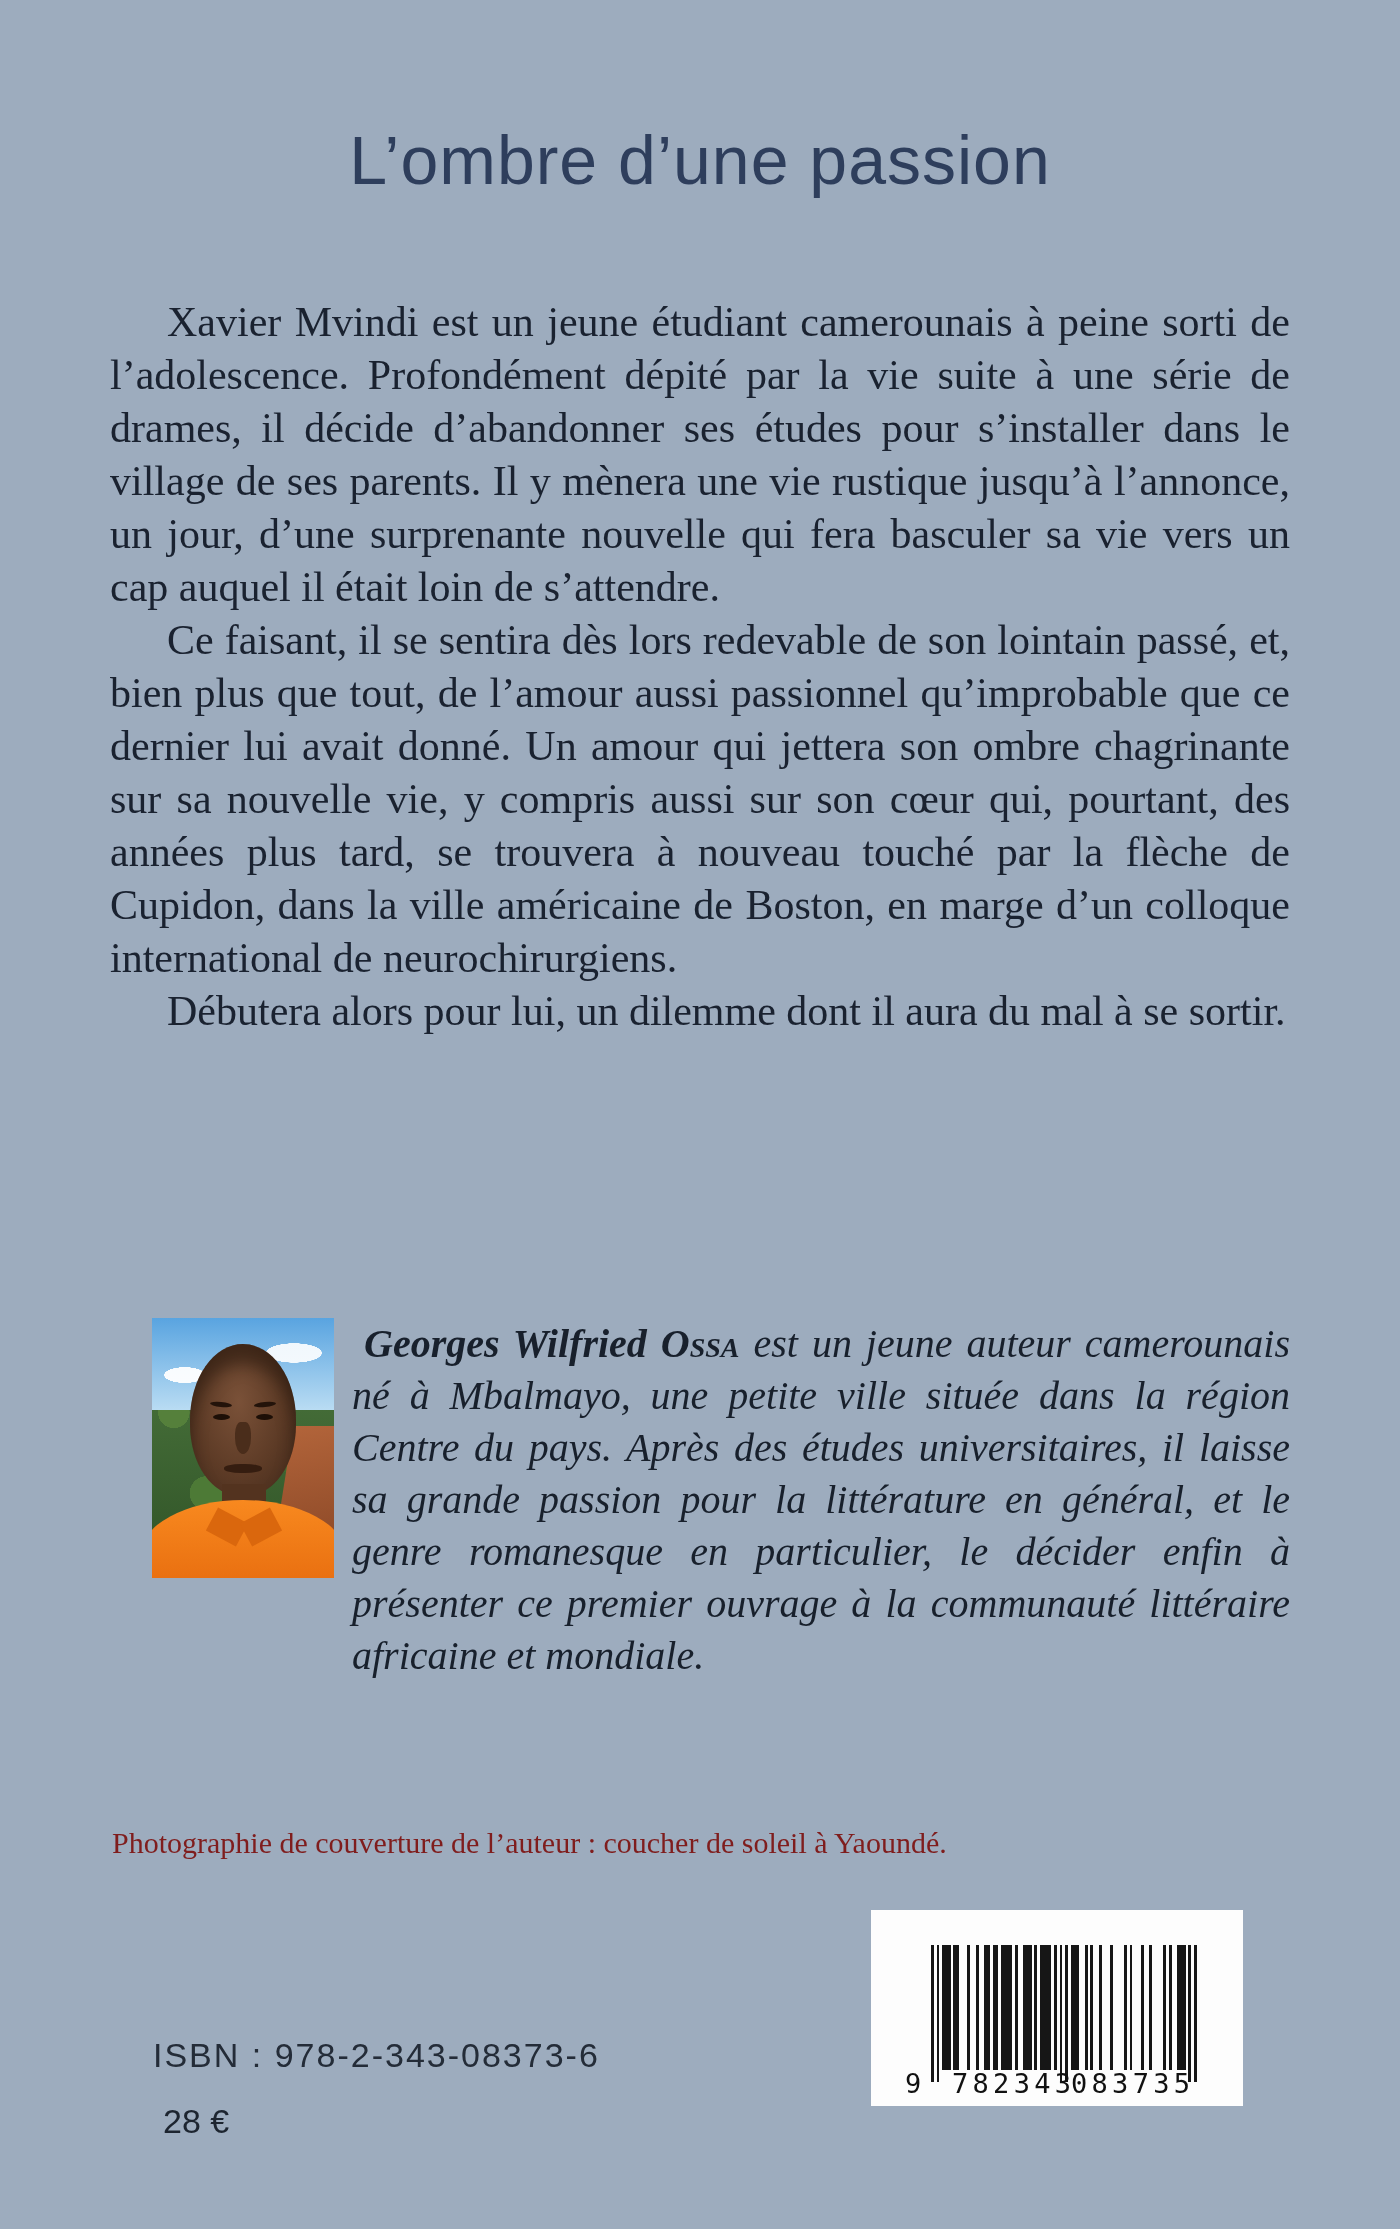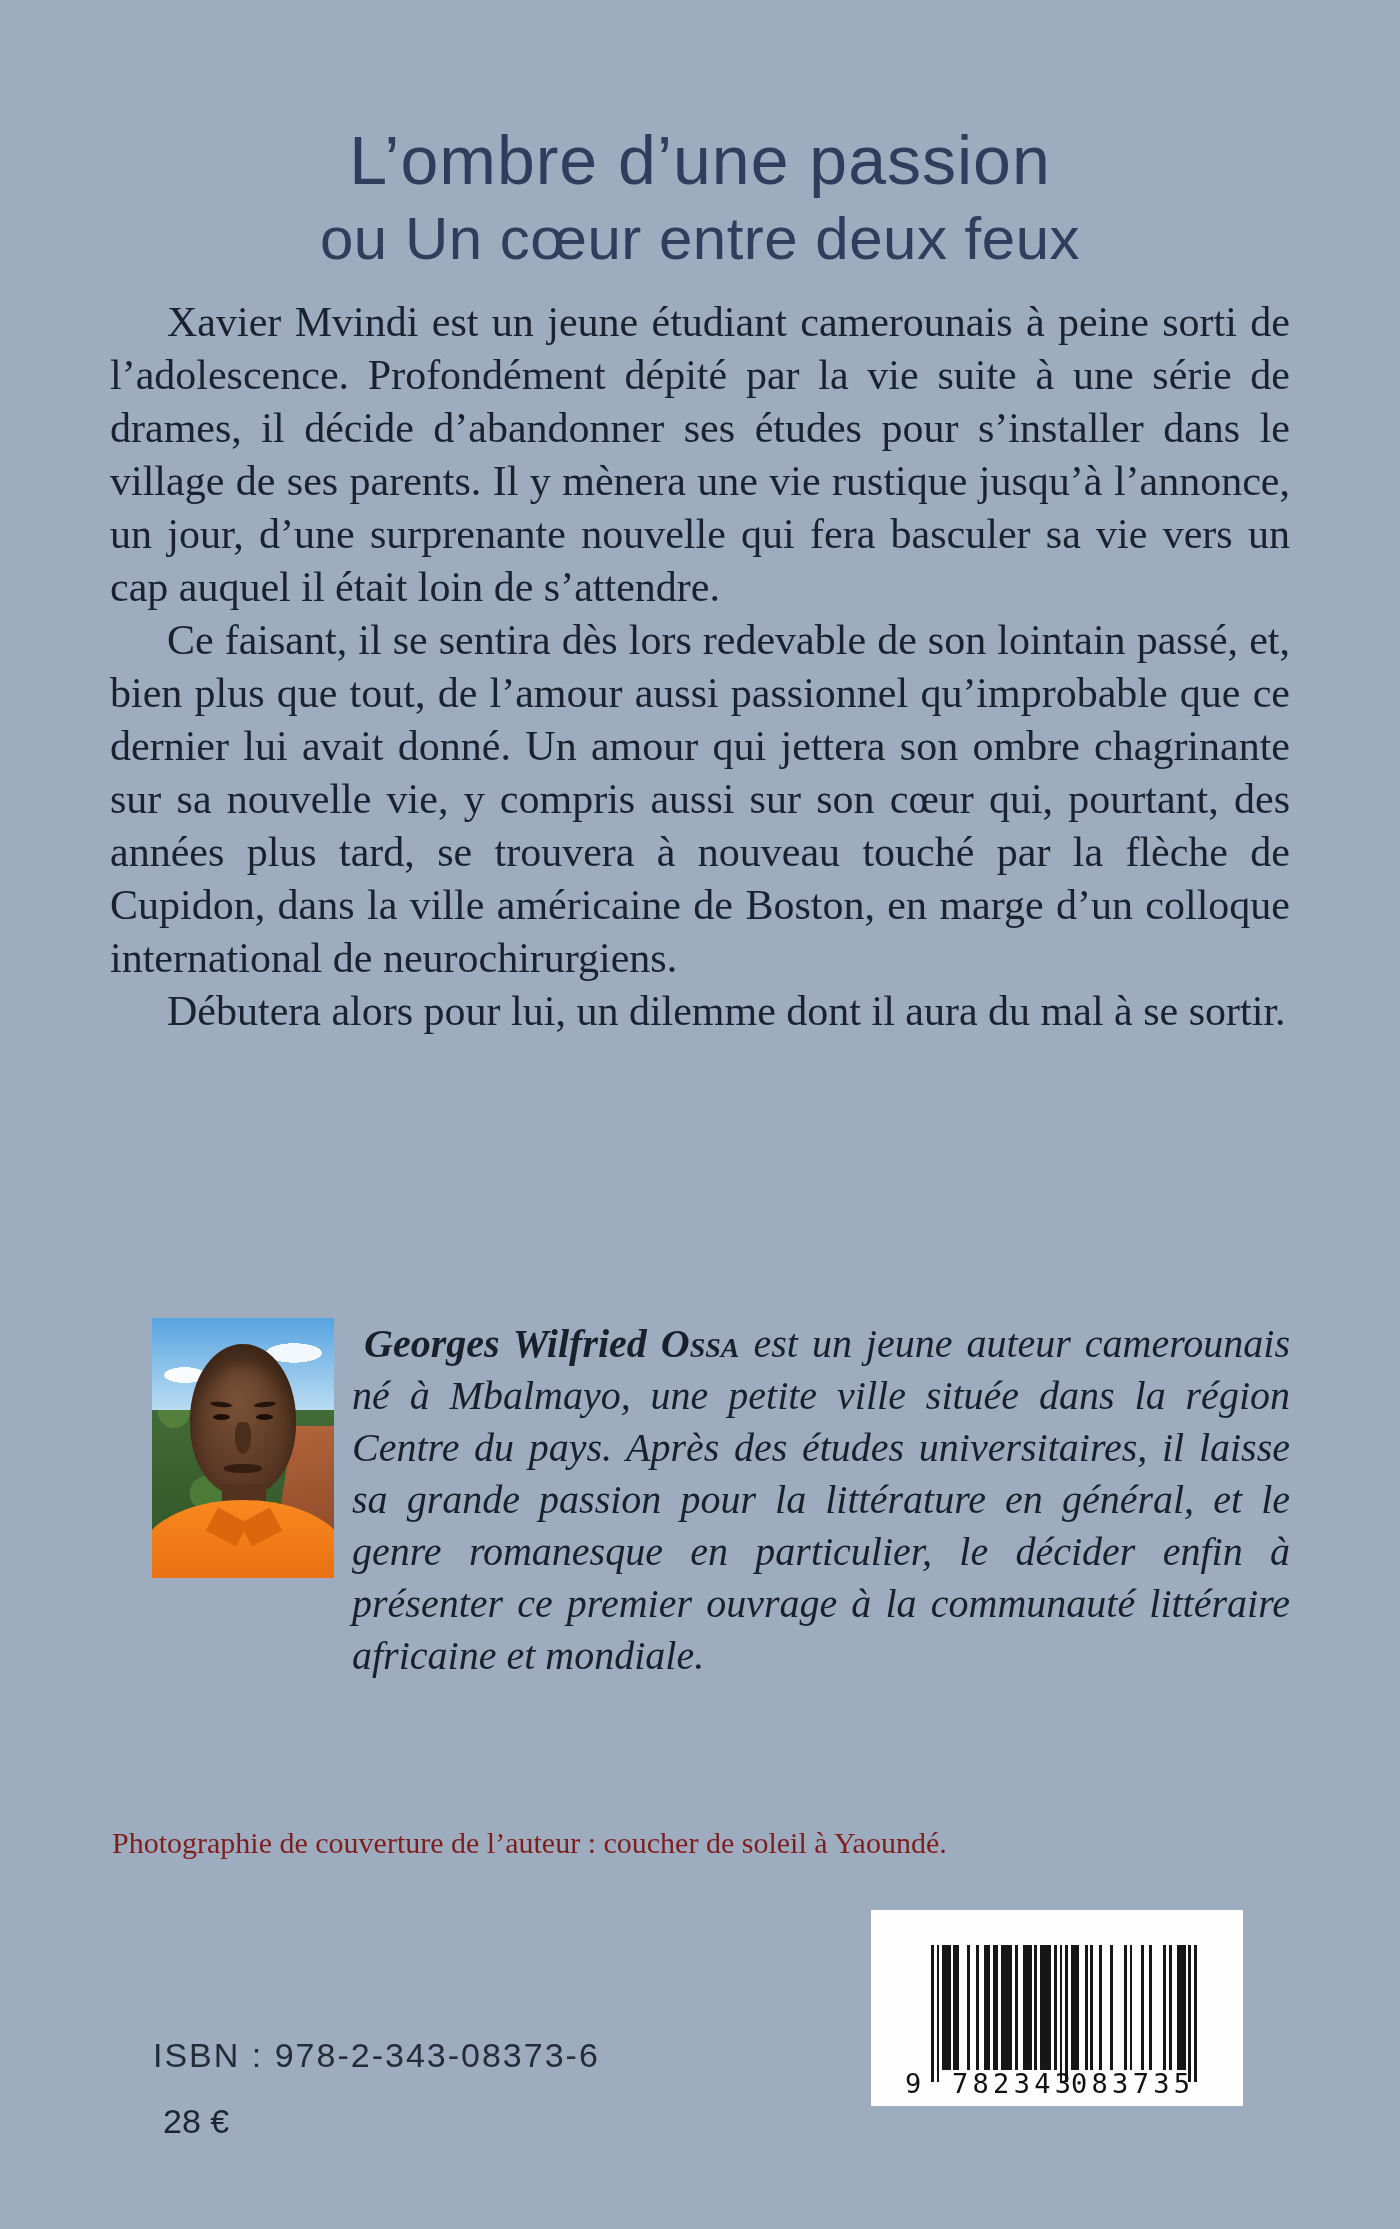--- a/index.html
+++ b/index.html
@@ -132,21 +132,20 @@
     font-family:"Liberation Sans", sans-serif;
     font-size:34px; color:#1d2530;
   }
 </style>
 </head>
 <body>
 
 <div class="page">
 
   <h1 class="title-main">L’ombre d’une passion</h1>
-  <h2 class="title-sub">ou Un cœur entre deux feux</h2>
 
   <div class="synopsis">
     <p>Xavier Mvindi est un jeune étudiant camerounais à peine sorti de l’adolescence. Profondément dépité par la vie suite à une série de drames, il décide d’abandonner ses études pour s’installer dans le village de ses parents. Il y mènera une vie rustique jusqu’à l’annonce, un jour, d’une surprenante nouvelle qui fera basculer sa vie vers un cap auquel il était loin de s’attendre.</p>
     <p>Ce faisant, il se sentira dès lors redevable de son lointain passé, et, bien plus que tout, de l’amour aussi passionnel qu’improbable que ce dernier lui avait donné. Un amour qui jettera son ombre chagrinante sur sa nouvelle vie, y compris aussi sur son cœur qui, pourtant, des années plus tard, se trouvera à nouveau touché par la flèche de Cupidon, dans la ville américaine de Boston, en marge d’un colloque international de neurochirurgiens.</p>
     <p>Débutera alors pour lui, un dilemme dont il aura du mal à se sortir.</p>
   </div>
 
   <div class="author-row">
     <div class="author-photo">
       <div class="p-trees"></div>

